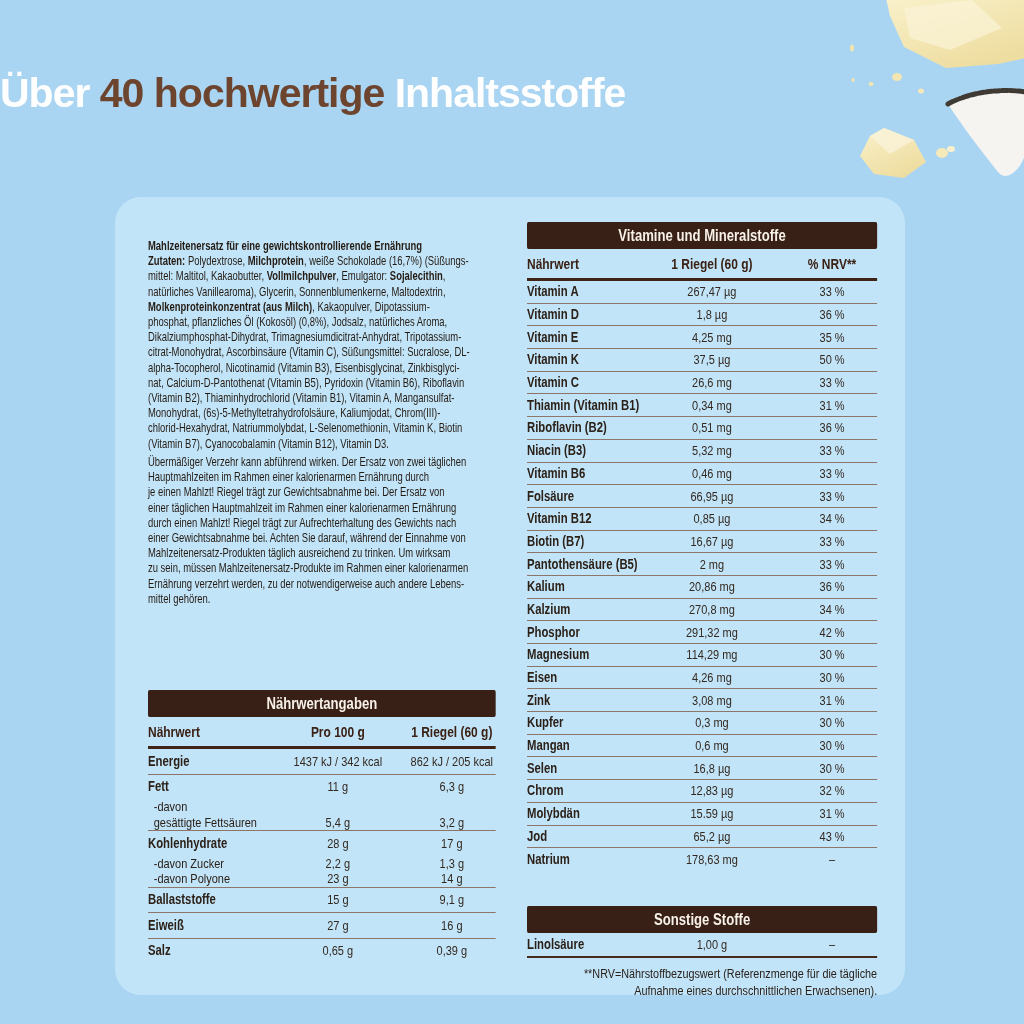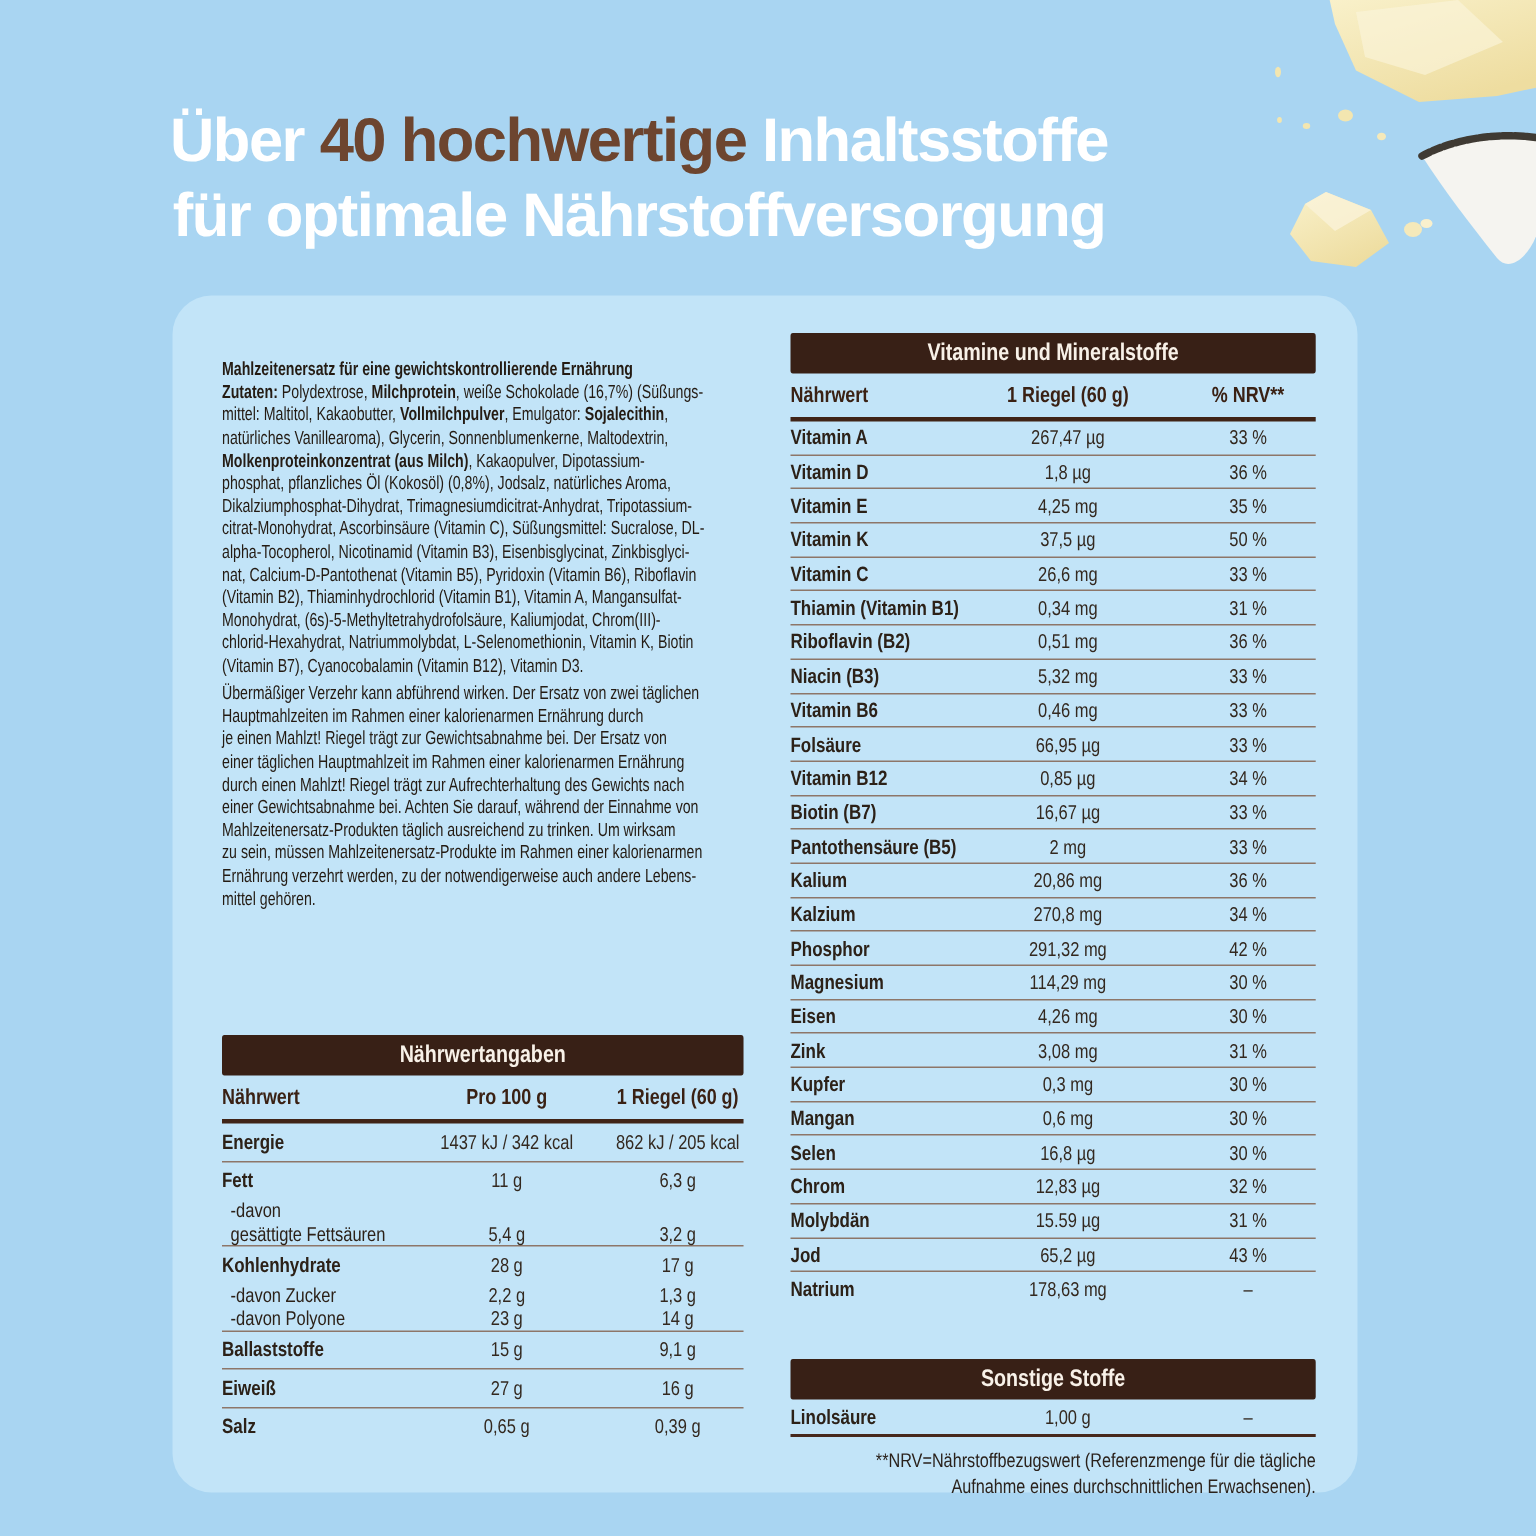--- a/index.html
+++ b/index.html
@@ -5,21 +5,21 @@
   html,body{margin:0;padding:0;}
   body{
     width:1024px;height:1024px;position:relative;overflow:hidden;
     background:#a9d5f2;
     font-family:"Liberation Sans","DejaVu Sans",sans-serif;
     color:#2c2118;
   }
   .abs{position:absolute;}
   
   .title{
-    left:0;top:68px;width:852px;text-align:center;
+    left:0;top:68px;width:852px;text-align:left;
     font-weight:bold;font-size:41px;line-height:50px;letter-spacing:-1px;
   }
   .title .c-white{color:#ffffff;}
   .title .c-brown{color:#6d452f;}
   
   .panel{
     left:115px;top:197px;width:790px;height:798px;
     background:#c2e4f8;border-radius:26px;
   }
   
@@ -90,21 +90,20 @@
   <path d="M98,104 C120,92 150,88 176,92 L176,152 C170,172 156,182 148,172 C132,152 112,126 98,104 Z" fill="#f5f4f0"></path>
   <path d="M98,104 C120,92 150,88 176,92" stroke="#3f3a33" stroke-width="5" fill="none" stroke-linecap="round" stroke-dasharray="6 2"></path>
   <polygon points="34,128 64,140 76,162 54,178 24,174 10,156 20,136" fill="url(#gchoc)"></polygon>
   <polygon points="20,136 34,128 64,140 40,154" fill="#faf3d8" opacity="0.8"></polygon>
   <ellipse cx="92" cy="153" rx="6" ry="5" fill="#f5e9ba"></ellipse>
   <ellipse cx="101" cy="149" rx="4" ry="3" fill="#f9f0cd"></ellipse>
 </svg>
 
 <div class="abs title">
   <div><span class="c-white">Über </span><span class="c-brown">40 hochwertige</span><span class="c-white"> Inhaltsstoffe</span></div>
-  <div class="c-white">für optimale Nährstoffversorgung</div>
 </div>
 
 <div class="abs panel"></div>
 
 <div id="ingredients" class="abs para"><span class="bold">Mahlzeitenersatz für eine gewichtskontrollierende Ernährung
 </span><span class="bold">Zutaten:</span><span> Polydextrose, </span><span class="bold">Milchprotein</span><span>, weiße Schokolade (16,7%) (Süßungs-
 mittel: Maltitol, Kakaobutter, </span><span class="bold">Vollmilchpulver</span><span>, Emulgator: </span><span class="bold">Sojalecithin</span><span>,
 natürliches Vanillearoma), Glycerin, Sonnenblumenkerne, Maltodextrin,
 </span><span class="bold">Molkenproteinkonzentrat (aus Milch)</span><span>, Kakaopulver, Dipotassium-
 phosphat, pflanzliches Öl (Kokosöl) (0,8%), Jodsalz, natürliches Aroma,

